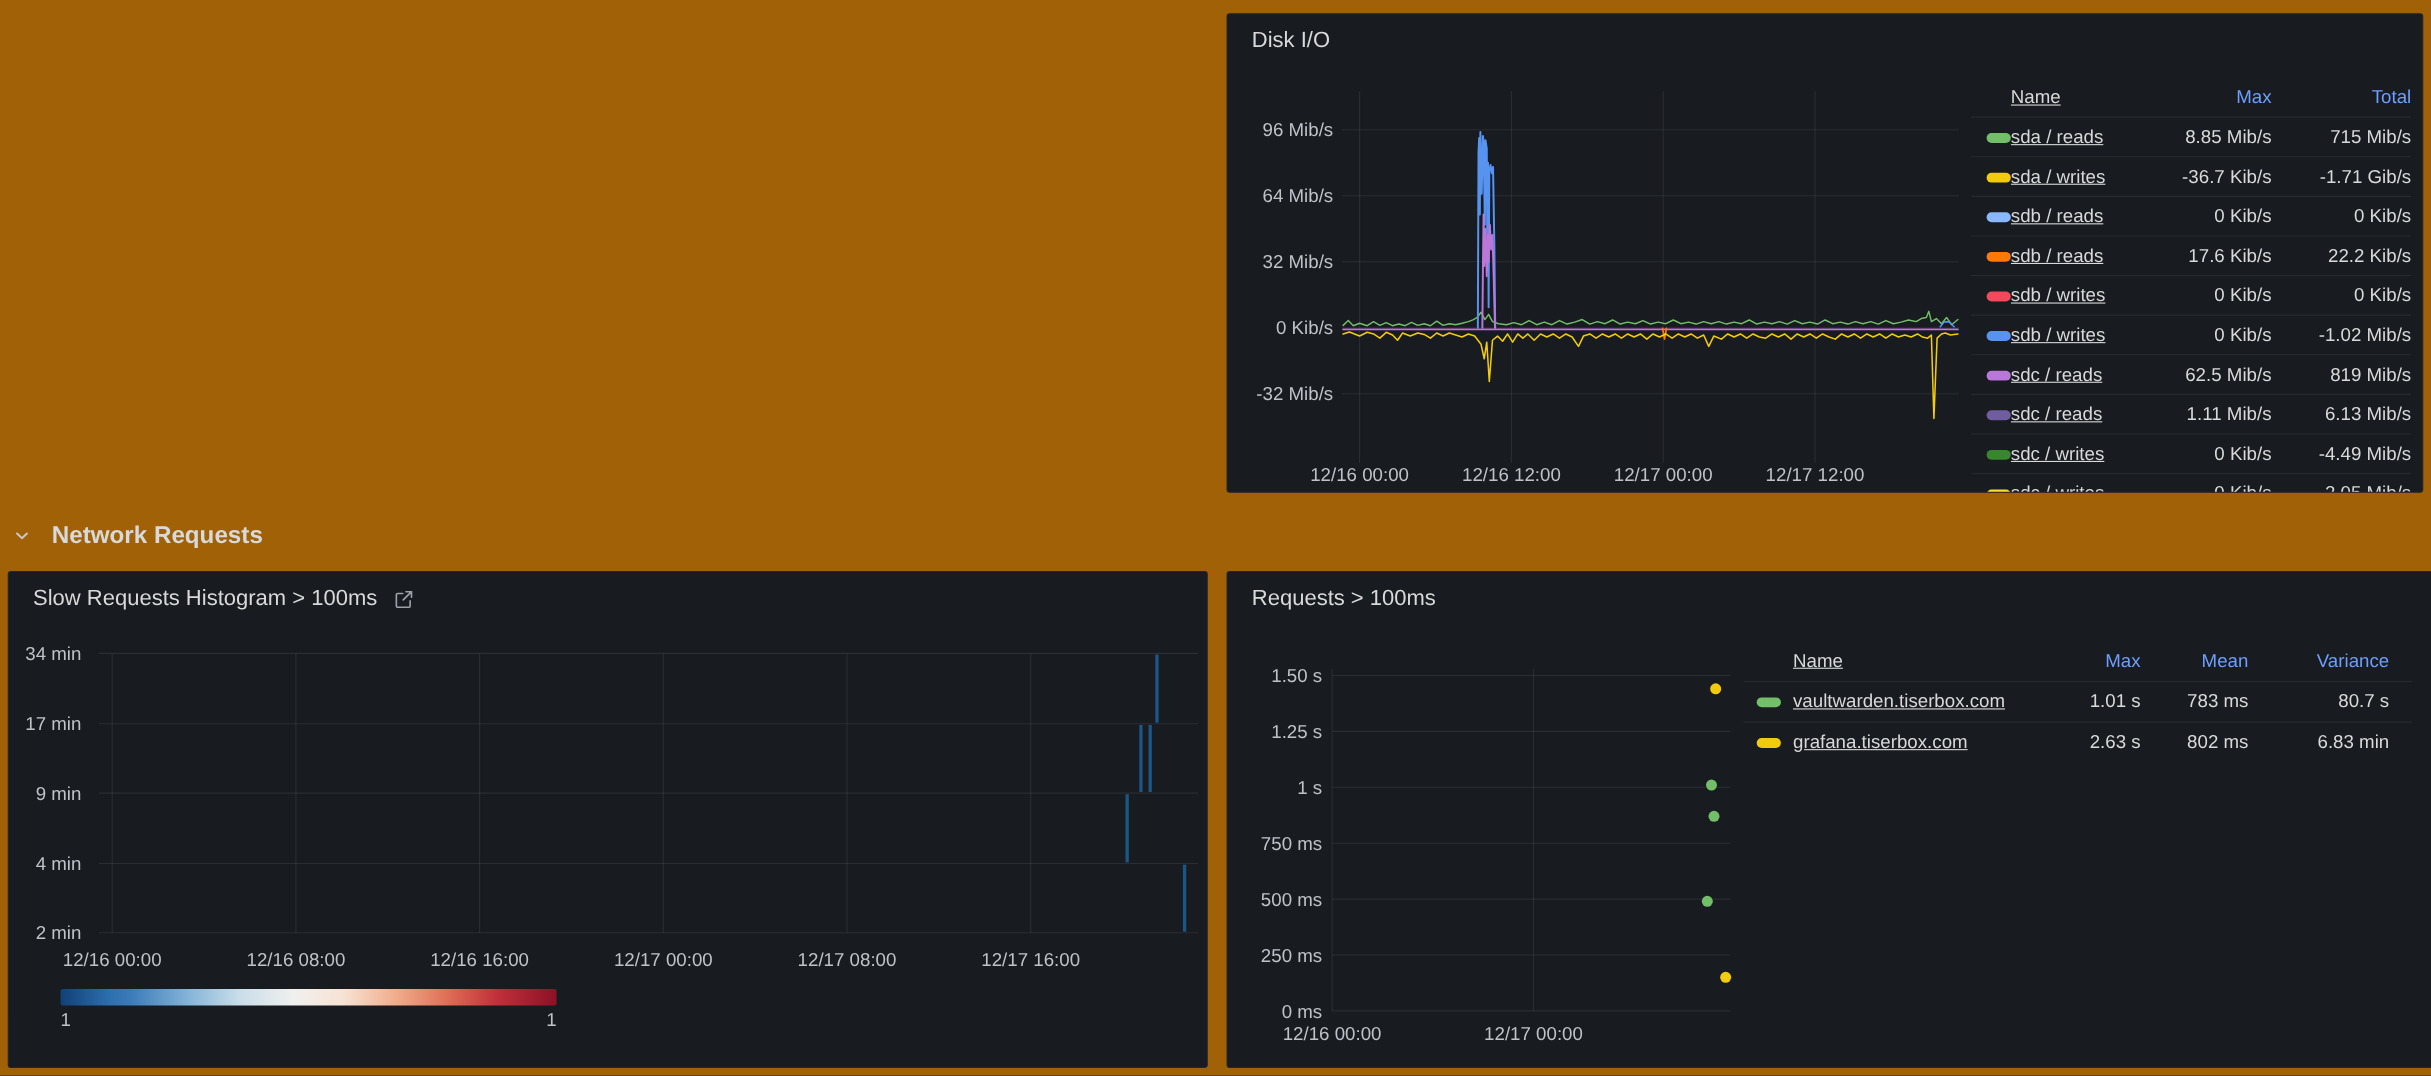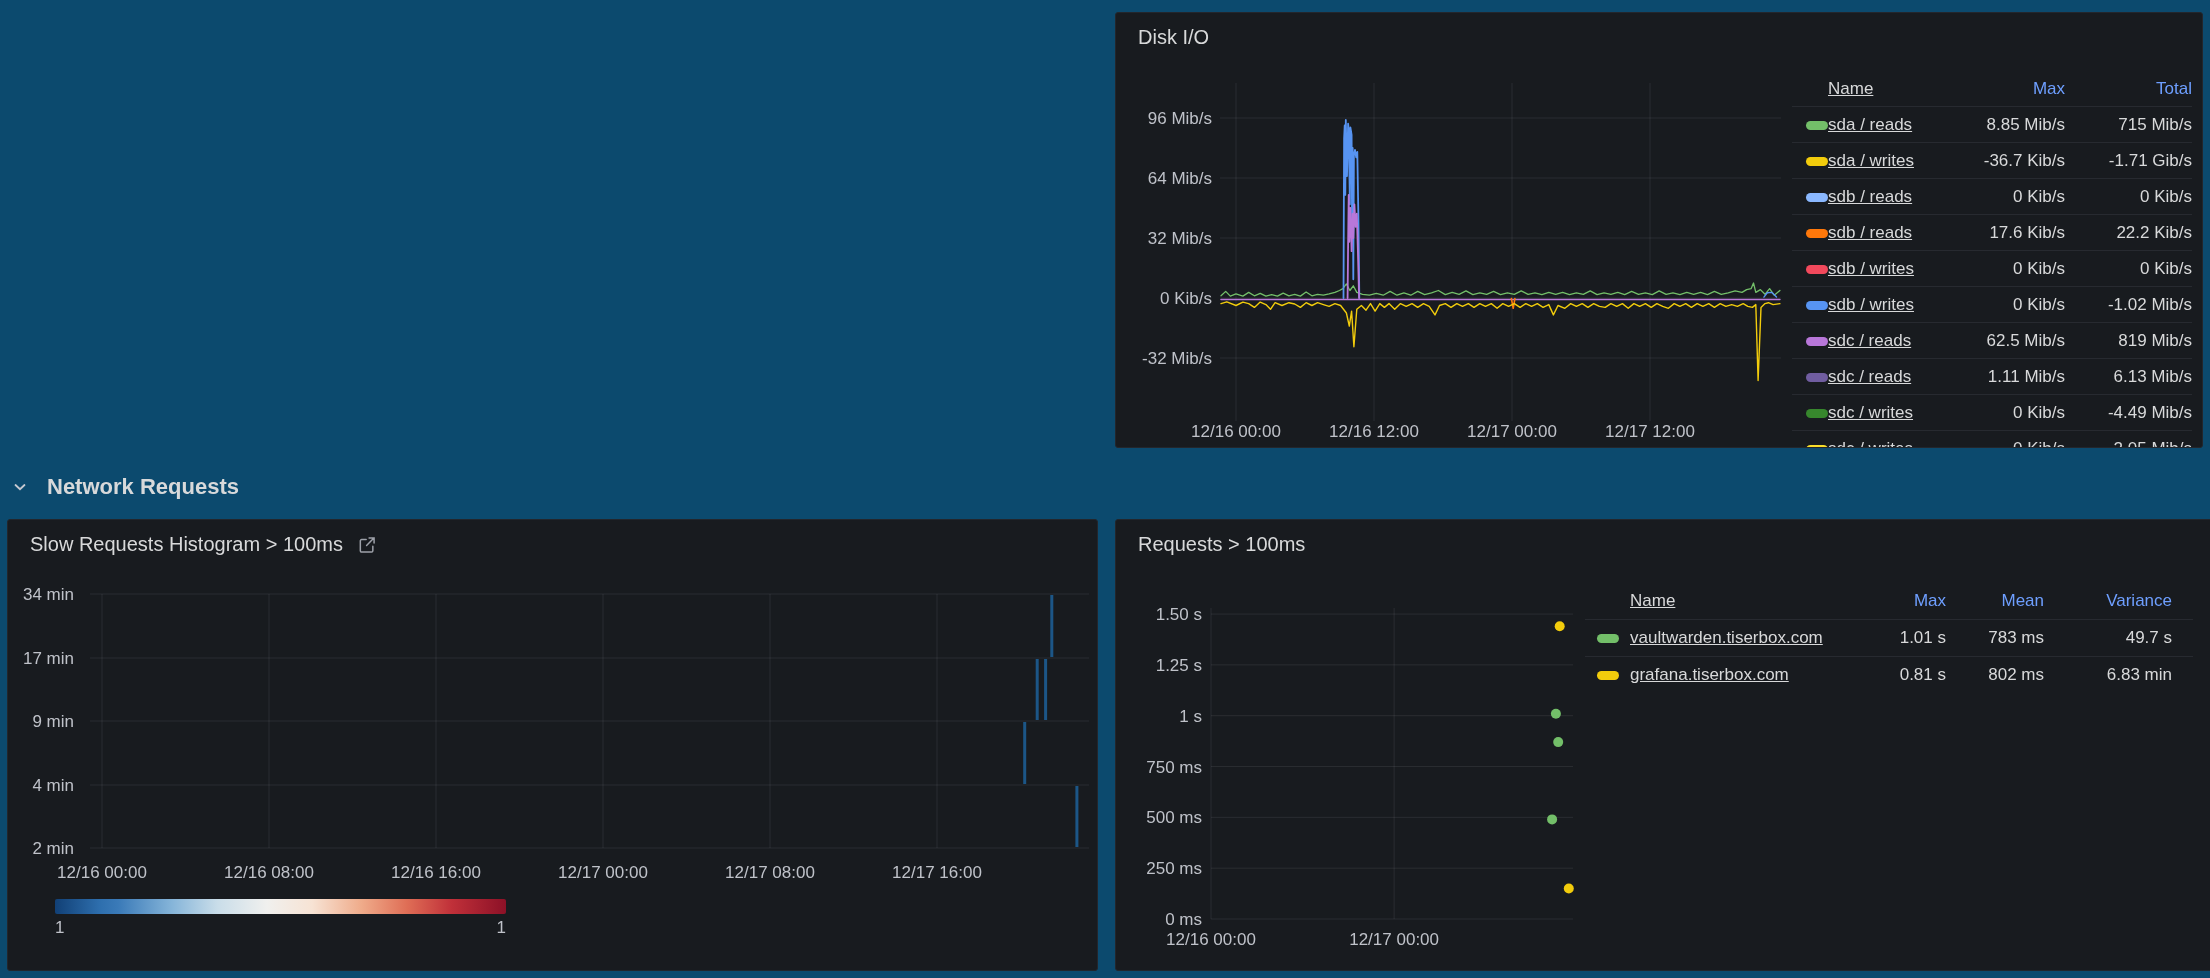--- a/index.html
+++ b/index.html
@@ -1,16 +1,16 @@
 <!DOCTYPE html>
 <html><head>
 <meta charset="utf-8">
 <style>
   html,body{margin:0;padding:0;background:#0b0c0e;}
-  .page{position:relative;width:2210px;height:978px;background:#0c4a6e;
+  .page{position:relative;width:2210px;height:978px;background:#a16207;
         font-family:"Liberation Sans",sans-serif;color:#d8d9da;overflow:hidden;}
   .panel{position:absolute;background:#181b1f;border:1px solid #23262c;border-radius:3px;overflow:hidden;box-sizing:border-box;}
   .panel-title{position:absolute;left:22px;top:13px;font-size:20px;font-weight:500;color:#d8d9da;
                display:flex;align-items:center;gap:14px;cursor:pointer;z-index:3;}
   .ext-icon{width:20px;height:20px;color:#9da1a9;display:inline-block;}
   svg.chart{position:absolute;left:0;top:0;}
   svg text{font-size:17px;fill:#bfc2c9;font-family:"Liberation Sans",sans-serif;}
   line.grid{stroke:rgba(204,204,220,0.10);stroke-width:1;}
   .legend{position:absolute;font-size:17px;z-index:4;}
   .lg-head,.lg-row{display:grid;align-items:center;}
@@ -233,25 +233,25 @@
           <span class="nm">Name</span>
           <span class="num">Max</span>
           <span class="num">Mean</span>
           <span class="num">Variance</span>
         </div>
         <div class="lg-row">
           <span><span class="pill" style="background: rgb(115, 191, 105);"></span></span>
           <span class="nm">vaultwarden.tiserbox.com</span>
           <span class="num">1.01 s</span>
           <span class="num">783 ms</span>
-          <span class="num">49.7 s</span>
+          <span class="num">80.7 s</span>
         </div>
         <div class="lg-row">
           <span><span class="pill" style="background: rgb(242, 204, 12);"></span></span>
           <span class="nm">grafana.tiserbox.com</span>
-          <span class="num">0.81 s</span>
+          <span class="num">2.63 s</span>
           <span class="num">802 ms</span>
           <span class="num">6.83 min</span>
         </div>
       </div>
   </div>
 
 </div>
 
 </body></html>

